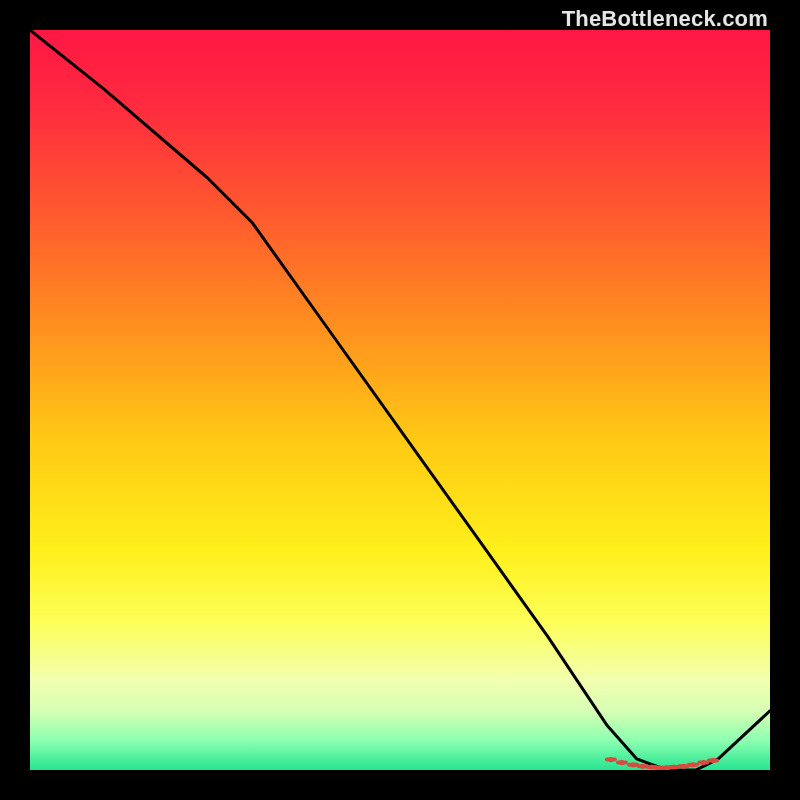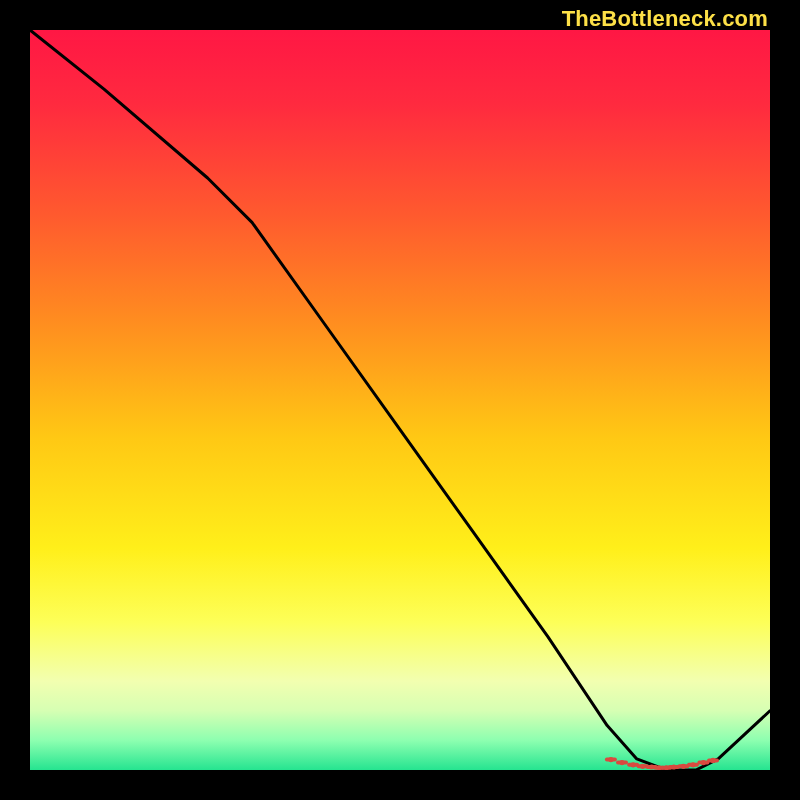--- a/index.html
+++ b/index.html
@@ -23,21 +23,21 @@
     position: absolute;
     left: 0;
     top: 0;
     width: 740px;
     height: 740px;
   }
   .watermark {
     position: absolute;
     top: 6px;
     right: 32px;
-    color: #fde047;
+    color: #e5e5e5;
     font-size: 22px;
     font-weight: 600;
     letter-spacing: 0.2px;
     user-select: none;
   }
   svg { display: block; }
 </style>
 </head>
 <body>
 

